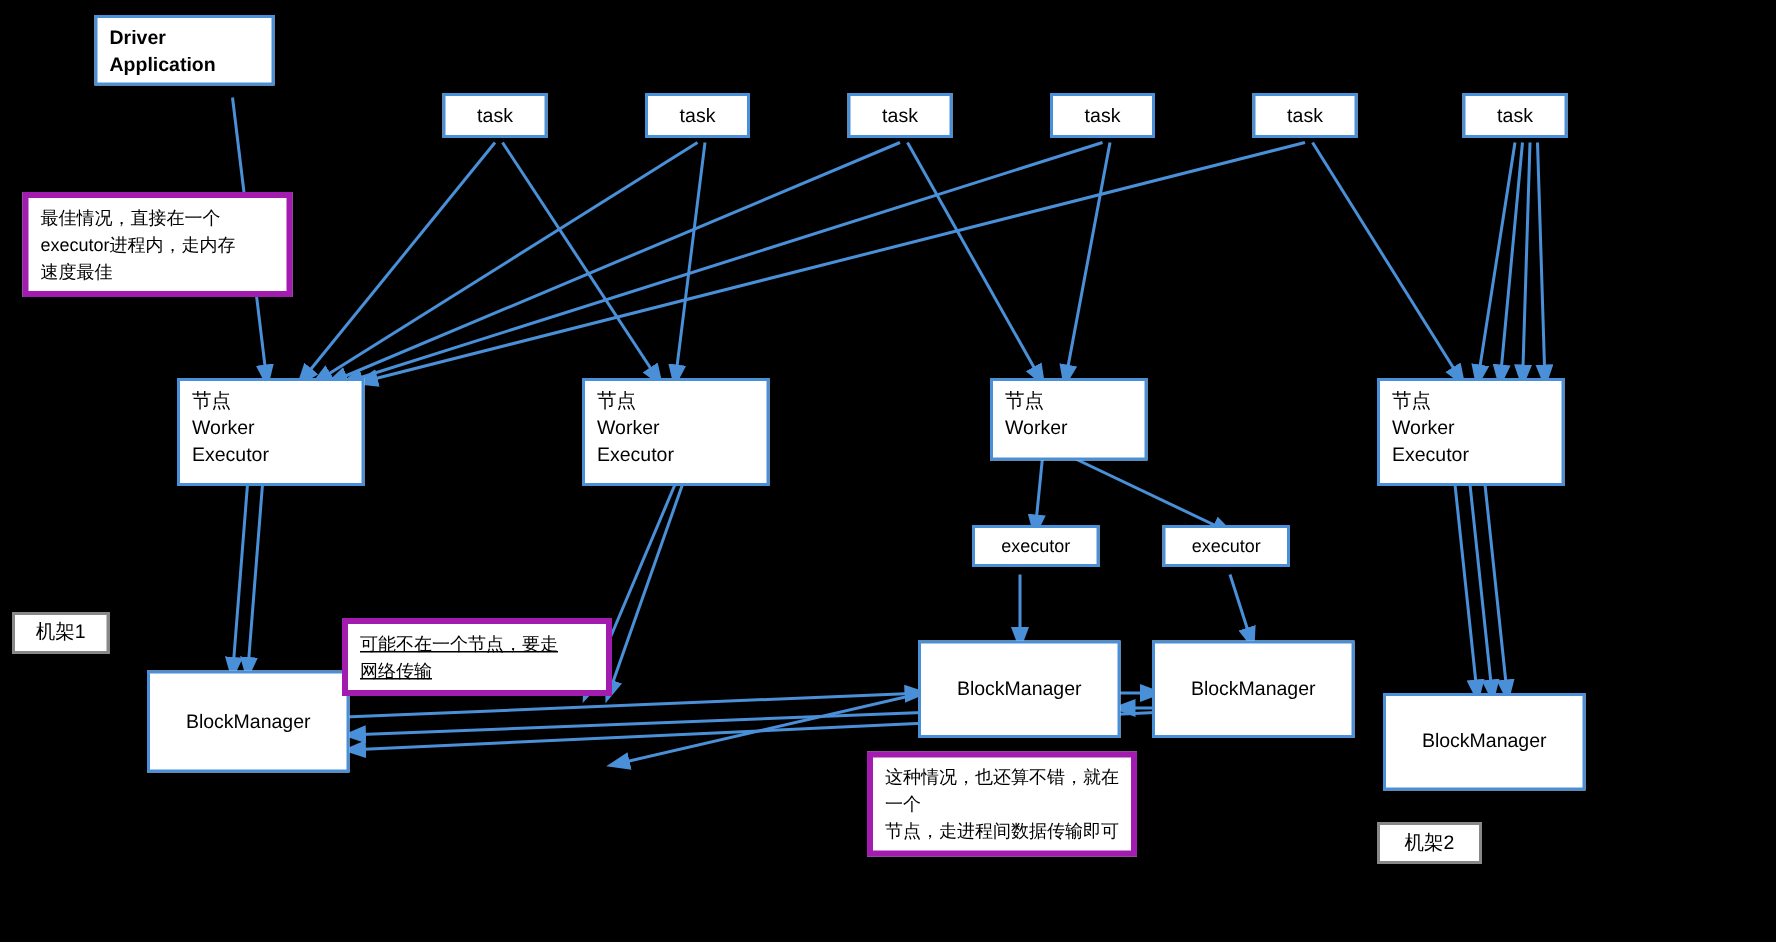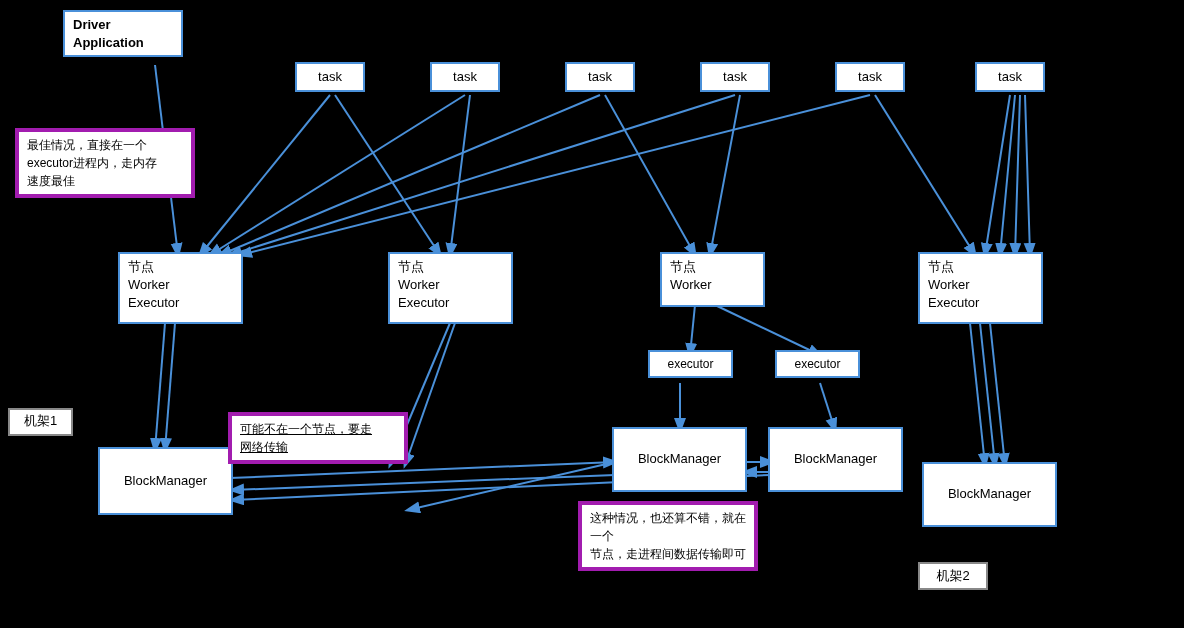--- a/index.html
+++ b/index.html
@@ -177,15 +177,15 @@
 </div>
 
 <div class="annotation" style="left:228px; top:412px; width:185px;text-decoration:underline;">
   <span>可能不在一个节点，要走<br>网络传输</span>
 </div>
 
 <div class="annotation" style="left:578px; top:501px; width:248px;">
   <span>这种情况，也还算不错，就在一个<br>节点，走进程间数据传输即可</span>
 </div>
 
-<div class="box" style="left:918px; top:562px; width:70px; height:28px; display:flex; align-items:center; justify-content:center; border-color:#888;">
+<div class="box" style="left:918px; top:548px; width:70px; height:28px; display:flex; align-items:center; justify-content:center; border-color:#888;">
   <span>机架2</span>
 </div>
 
 </body></html>

